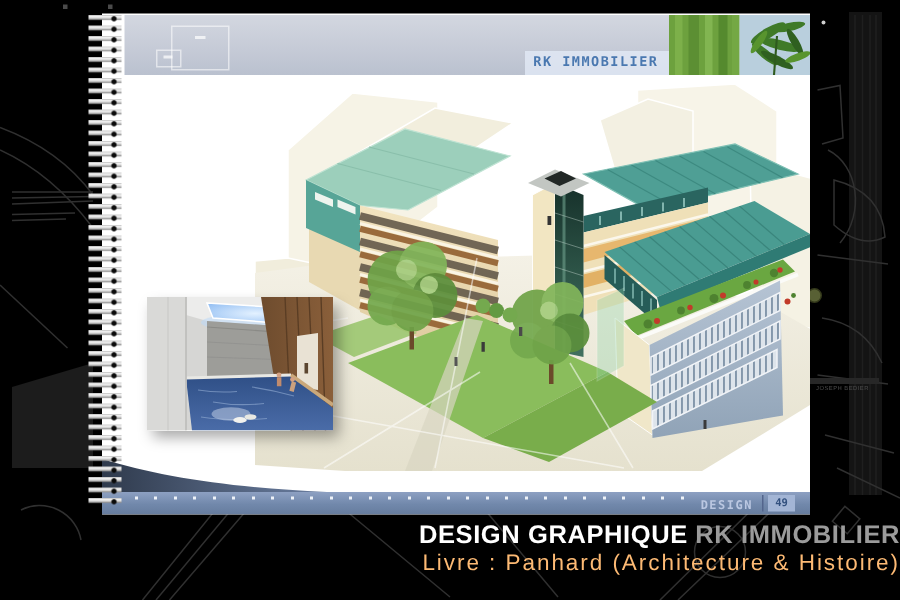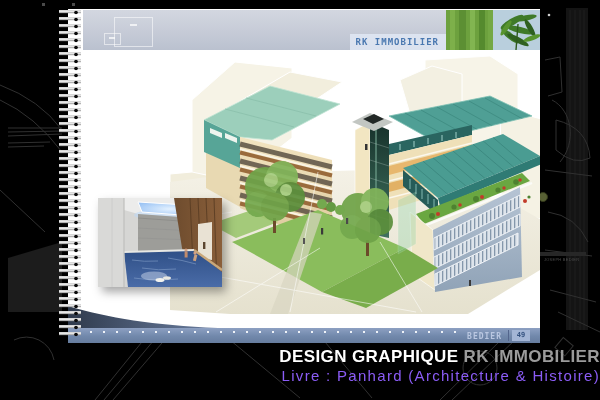--- a/index.html
+++ b/index.html
@@ -41,21 +41,21 @@
   
   .spiral{position:absolute;left:59px;top:10px;width:22px;height:327px;z-index:5;
     background-image:
       radial-gradient(circle at 17px 2.5px,#0b0b0b 1.4px,transparent 2.1px),
       repeating-linear-gradient(180deg,#bdbdbd 0px,#f2f2f2 1px,#dcdcdc 2px,#8a8a8a 3px,transparent 3.6px,transparent 7px);
     background-size:22px 7px,22px 7px;}
   
   .caption{position:absolute;left:0;top:347px;width:600px;text-align:right;z-index:6;}
   .cap1{font-size:17px;font-weight:bold;letter-spacing:.4px;color:#ffffff;line-height:19px;}
   .cap1 .gray{color:#9b9b9b;margin-left:5px;}
-  .cap2{font-size:15px;color:#8b5cf6;letter-spacing:1.3px;line-height:17px;margin-top:1px;}
+  .cap2{font-size:15px;color:#fdba74;letter-spacing:1.3px;line-height:17px;margin-top:1px;}
 </style>
 </head>
 <body>
 
 <div class="stage">
 
   <svg id="bg-deco" width="600" height="400">
     <rect x="566" y="8" width="22" height="322" fill="#141414"></rect>
     <g stroke="#1f1f1f" stroke-width="1">
       <line x1="570" y1="10" x2="570" y2="330"></line>
@@ -395,21 +395,21 @@
         <linearGradient id="curlg" x1="0" y1="0" x2="1" y2="0">
           <stop offset="0" stop-color="#2f3a4c"></stop>
             <stop offset="1" stop-color="#6b7fa2"></stop>
         </linearGradient>
       </defs>
       <path d="M0,6 C40,18 85,25 150,28 L0,28 Z" fill="url(#curlg)"></path>
     </svg>
 
     <div class="footer-bar">
       <div class="f-dots"></div>
-      <span class="f-brand">BEDIER</span>
+      <span class="f-brand">DESIGN</span>
       <div class="f-sep"></div>
       <div class="f-page">49</div>
     </div>
   </div>
 
   <div class="spiral"></div>
 
   <div class="caption">
     <div class="cap1">
       <span>DESIGN GRAPHIQUE</span><span class="gray">RK IMMOBILIER</span>

